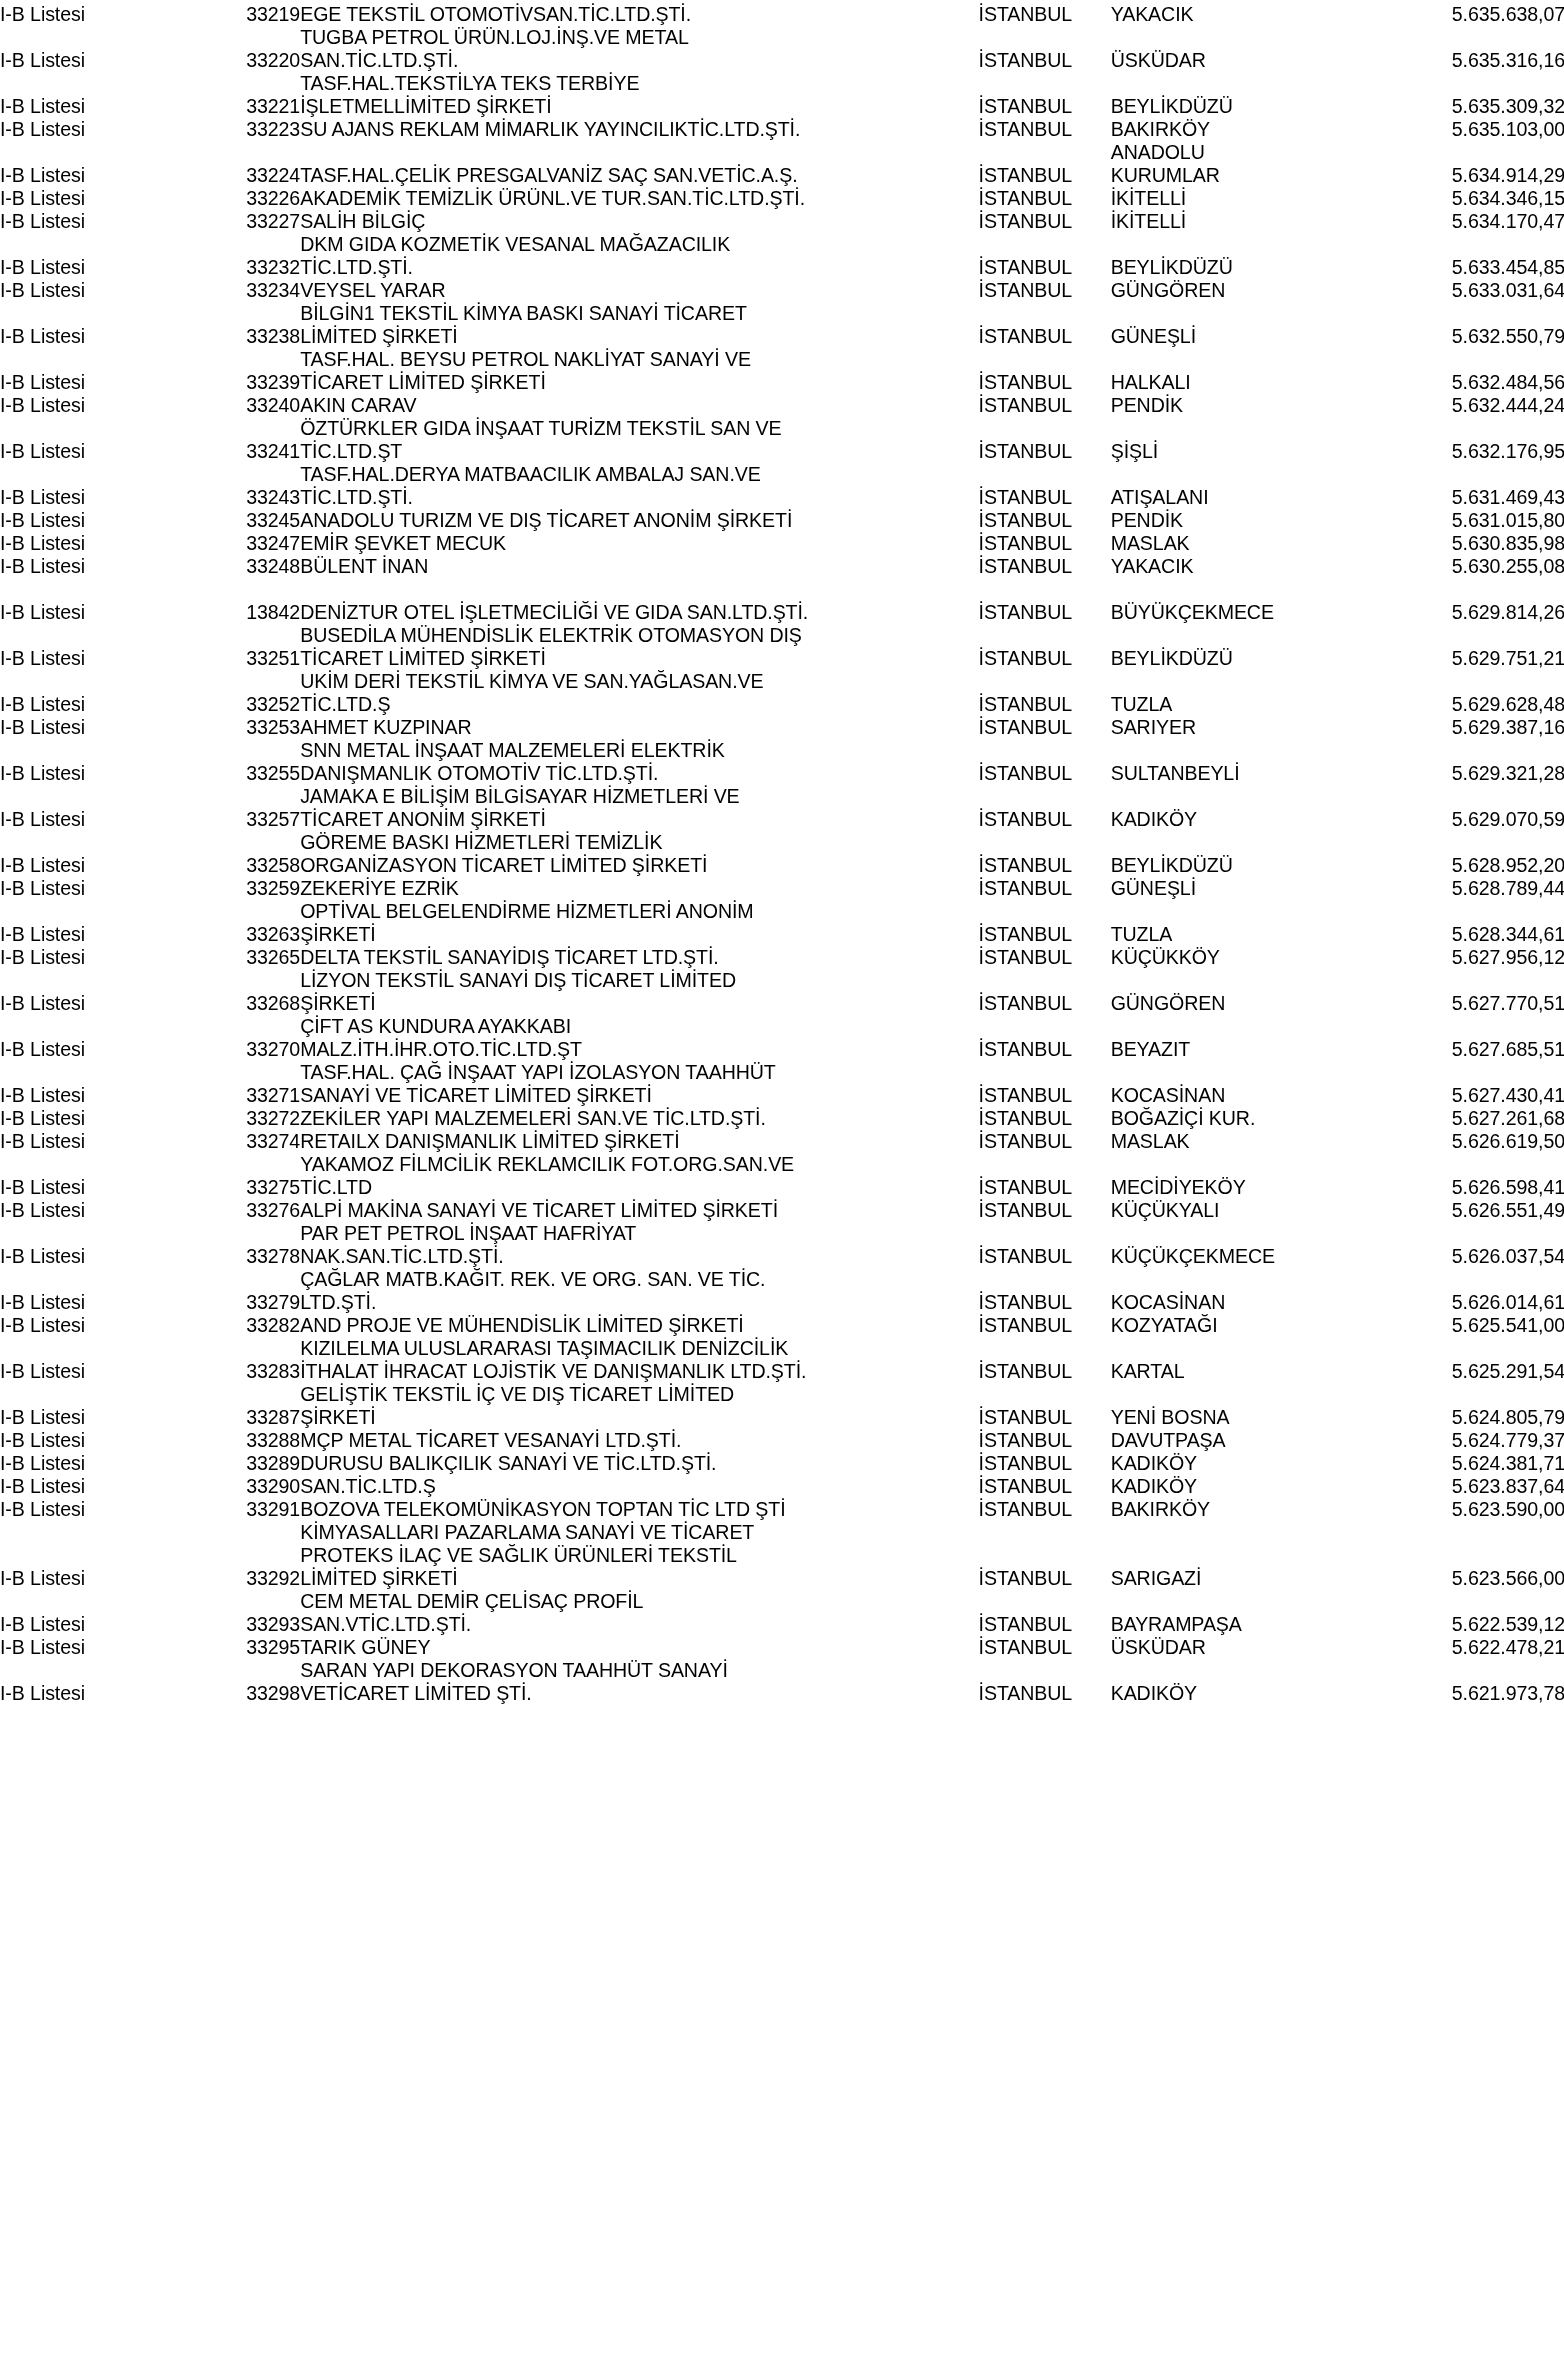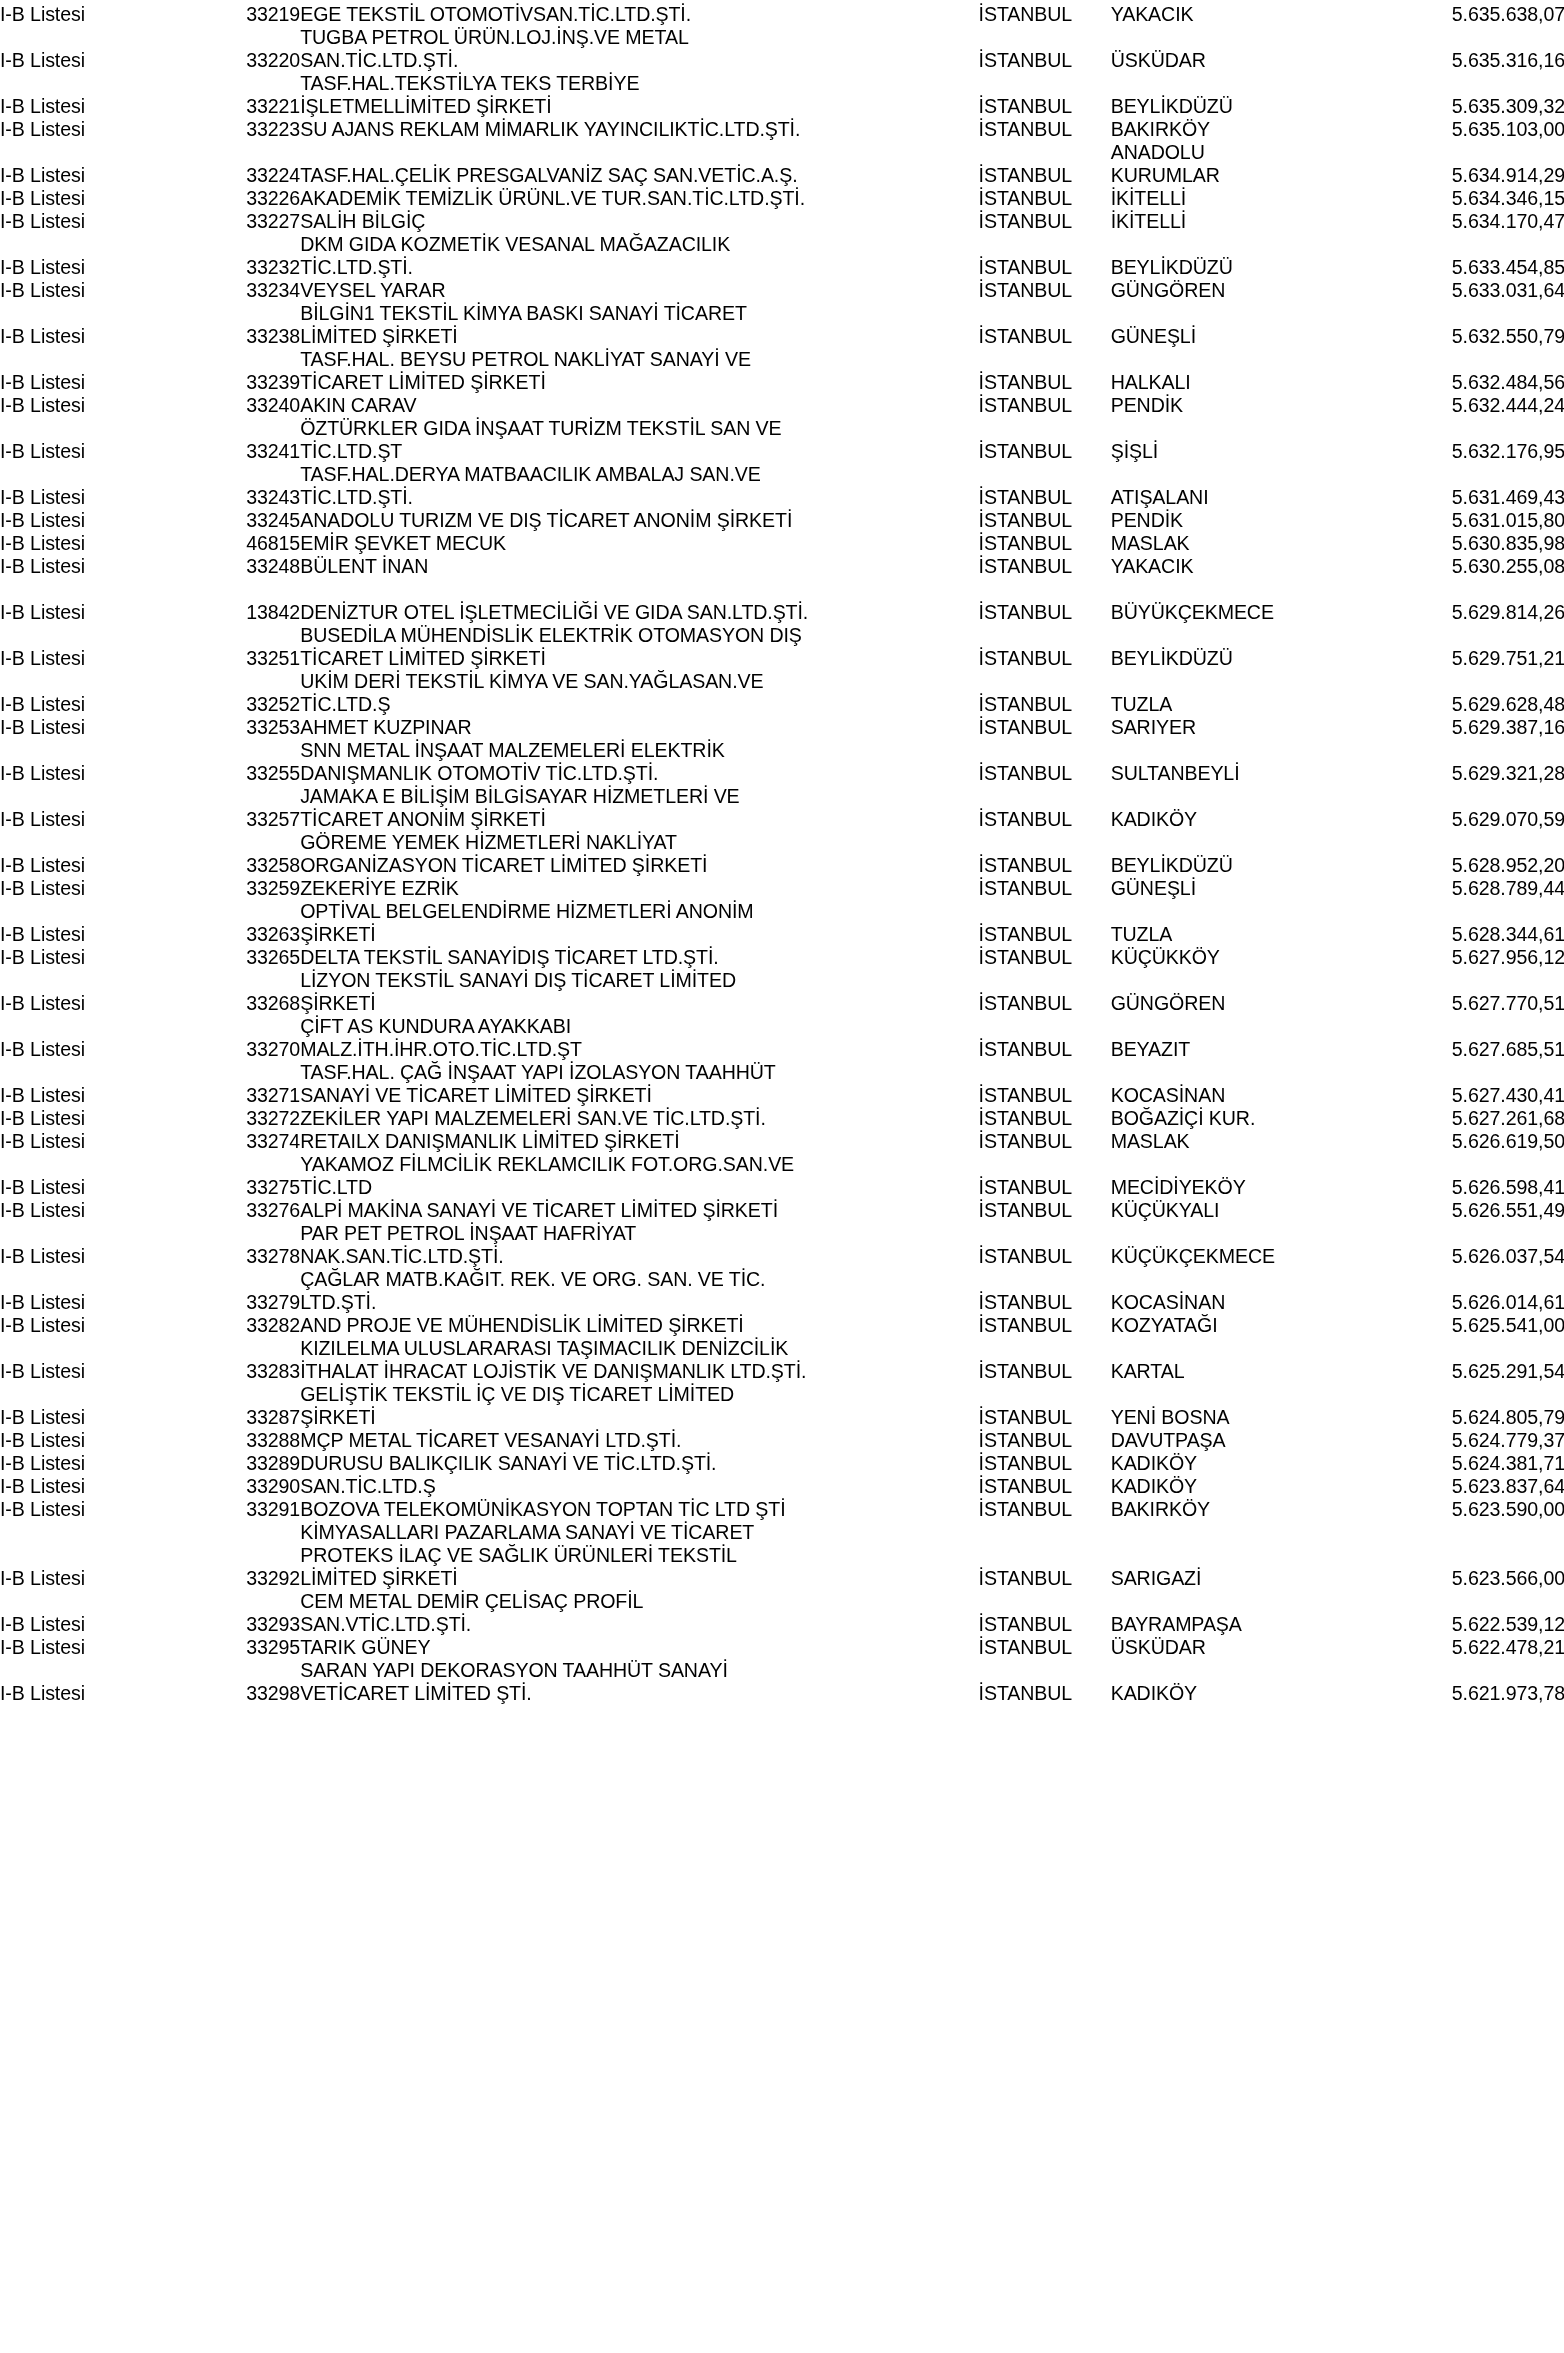--- a/index.html
+++ b/index.html
@@ -254,21 +254,21 @@
         <tr>
           <td class="list-cell">I-B Listesi</td>
           <td class="num-cell">33245</td>
           <td class="name-cell">ANADOLU TURIZM VE DIŞ TİCARET ANONİM ŞİRKETİ</td>
           <td class="city-cell">İSTANBUL</td>
           <td class="dist-cell">PENDİK</td>
           <td class="amount-cell">5.631.015,80</td>
         </tr>
         <tr>
           <td class="list-cell">I-B Listesi</td>
-          <td class="num-cell">46815</td>
+          <td class="num-cell">33247</td>
           <td class="name-cell">EMİR ŞEVKET MECUK</td>
           <td class="city-cell">İSTANBUL</td>
           <td class="dist-cell">MASLAK</td>
           <td class="amount-cell">5.630.835,98</td>
         </tr>
         <tr>
           <td class="list-cell">I-B Listesi</td>
           <td class="num-cell">33248</td>
           <td class="name-cell">BÜLENT İNAN</td>
           <td class="city-cell">İSTANBUL</td>
@@ -359,21 +359,21 @@
           <td class="list-cell">I-B Listesi</td>
           <td class="num-cell">33257</td>
           <td class="name-cell">TİCARET ANONİM ŞİRKETİ</td>
           <td class="city-cell">İSTANBUL</td>
           <td class="dist-cell">KADIKÖY</td>
           <td class="amount-cell">5.629.070,59</td>
         </tr>
         <tr class="cont">
           <td class="list-cell"></td>
           <td class="num-cell"></td>
-          <td class="name-cell"><span class="indent-name">GÖREME YEMEK HİZMETLERİ NAKLİYAT</span></td>
+          <td class="name-cell"><span class="indent-name">GÖREME BASKI HİZMETLERİ TEMİZLİK</span></td>
           <td class="city-cell"></td>
           <td class="dist-cell"></td>
           <td class="amount-cell"></td>
         </tr>
         <tr>
           <td class="list-cell">I-B Listesi</td>
           <td class="num-cell">33258</td>
           <td class="name-cell">ORGANİZASYON TİCARET LİMİTED ŞİRKETİ</td>
           <td class="city-cell">İSTANBUL</td>
           <td class="dist-cell">BEYLİKDÜZÜ</td>

